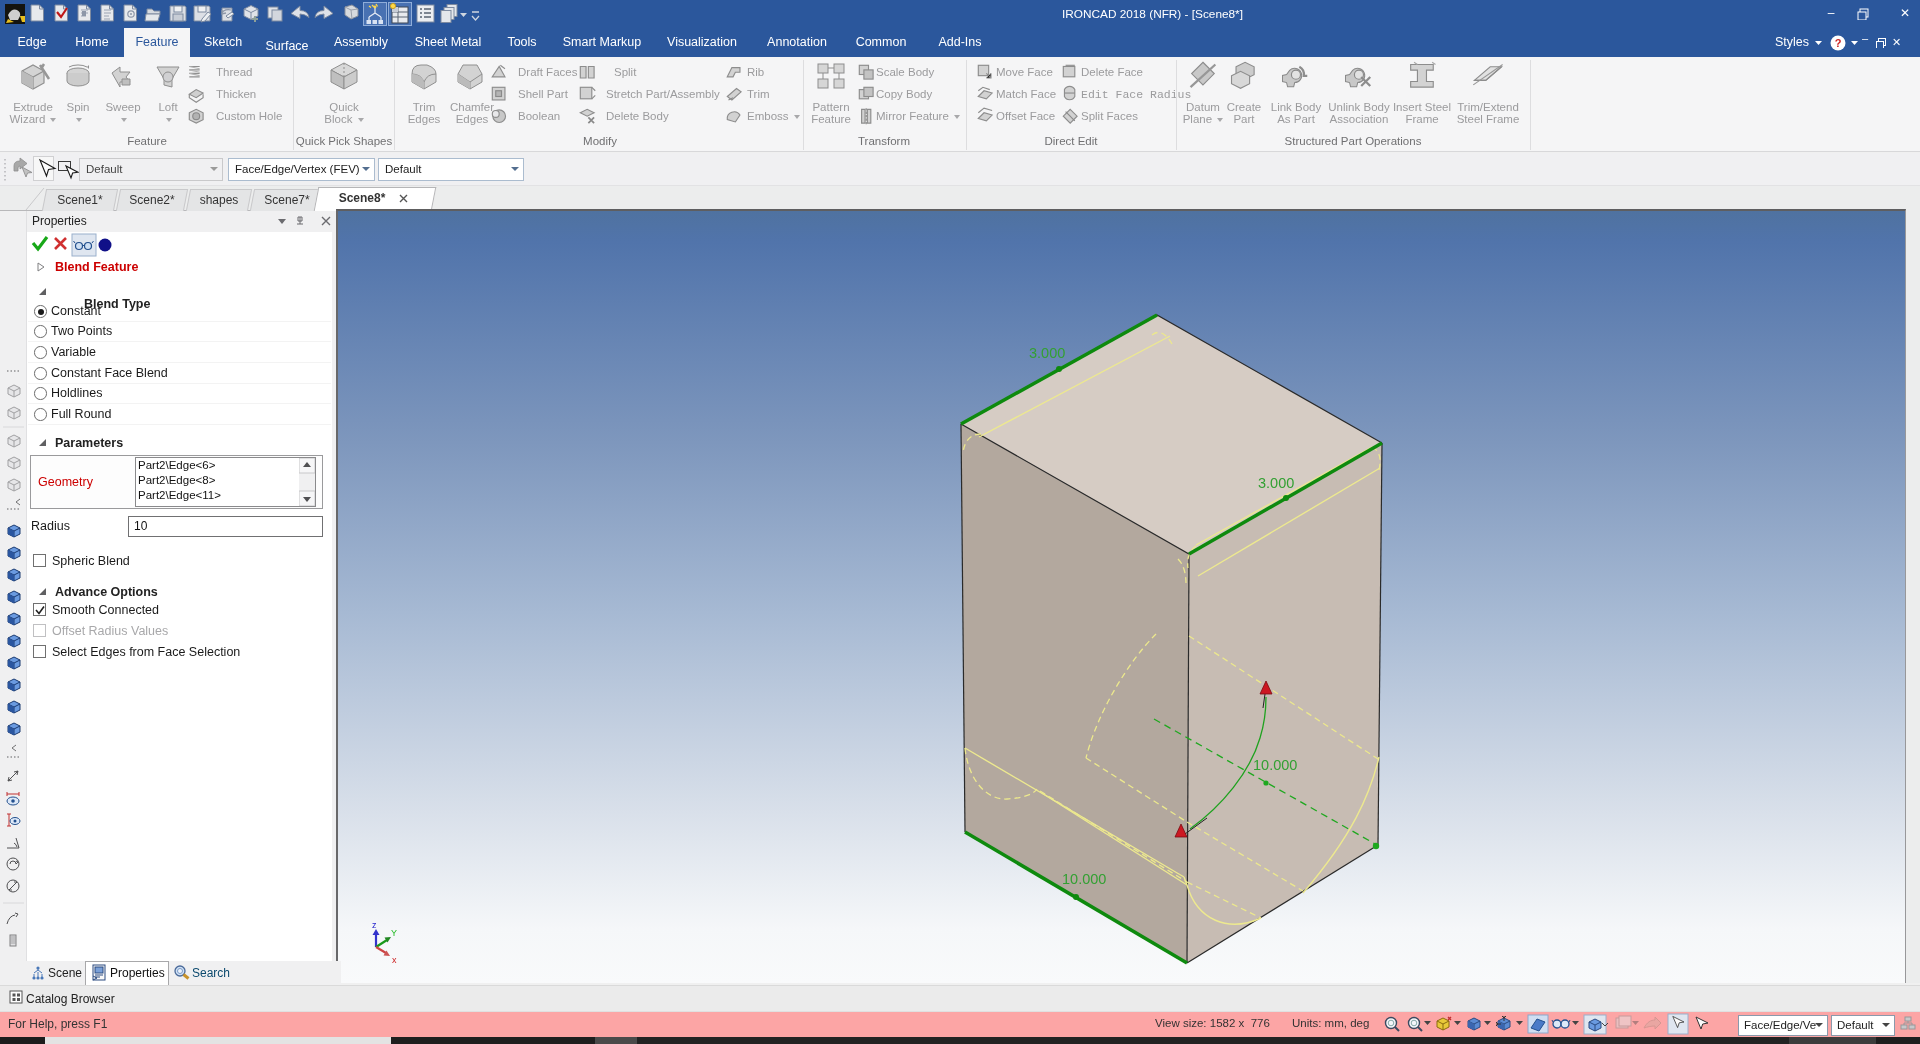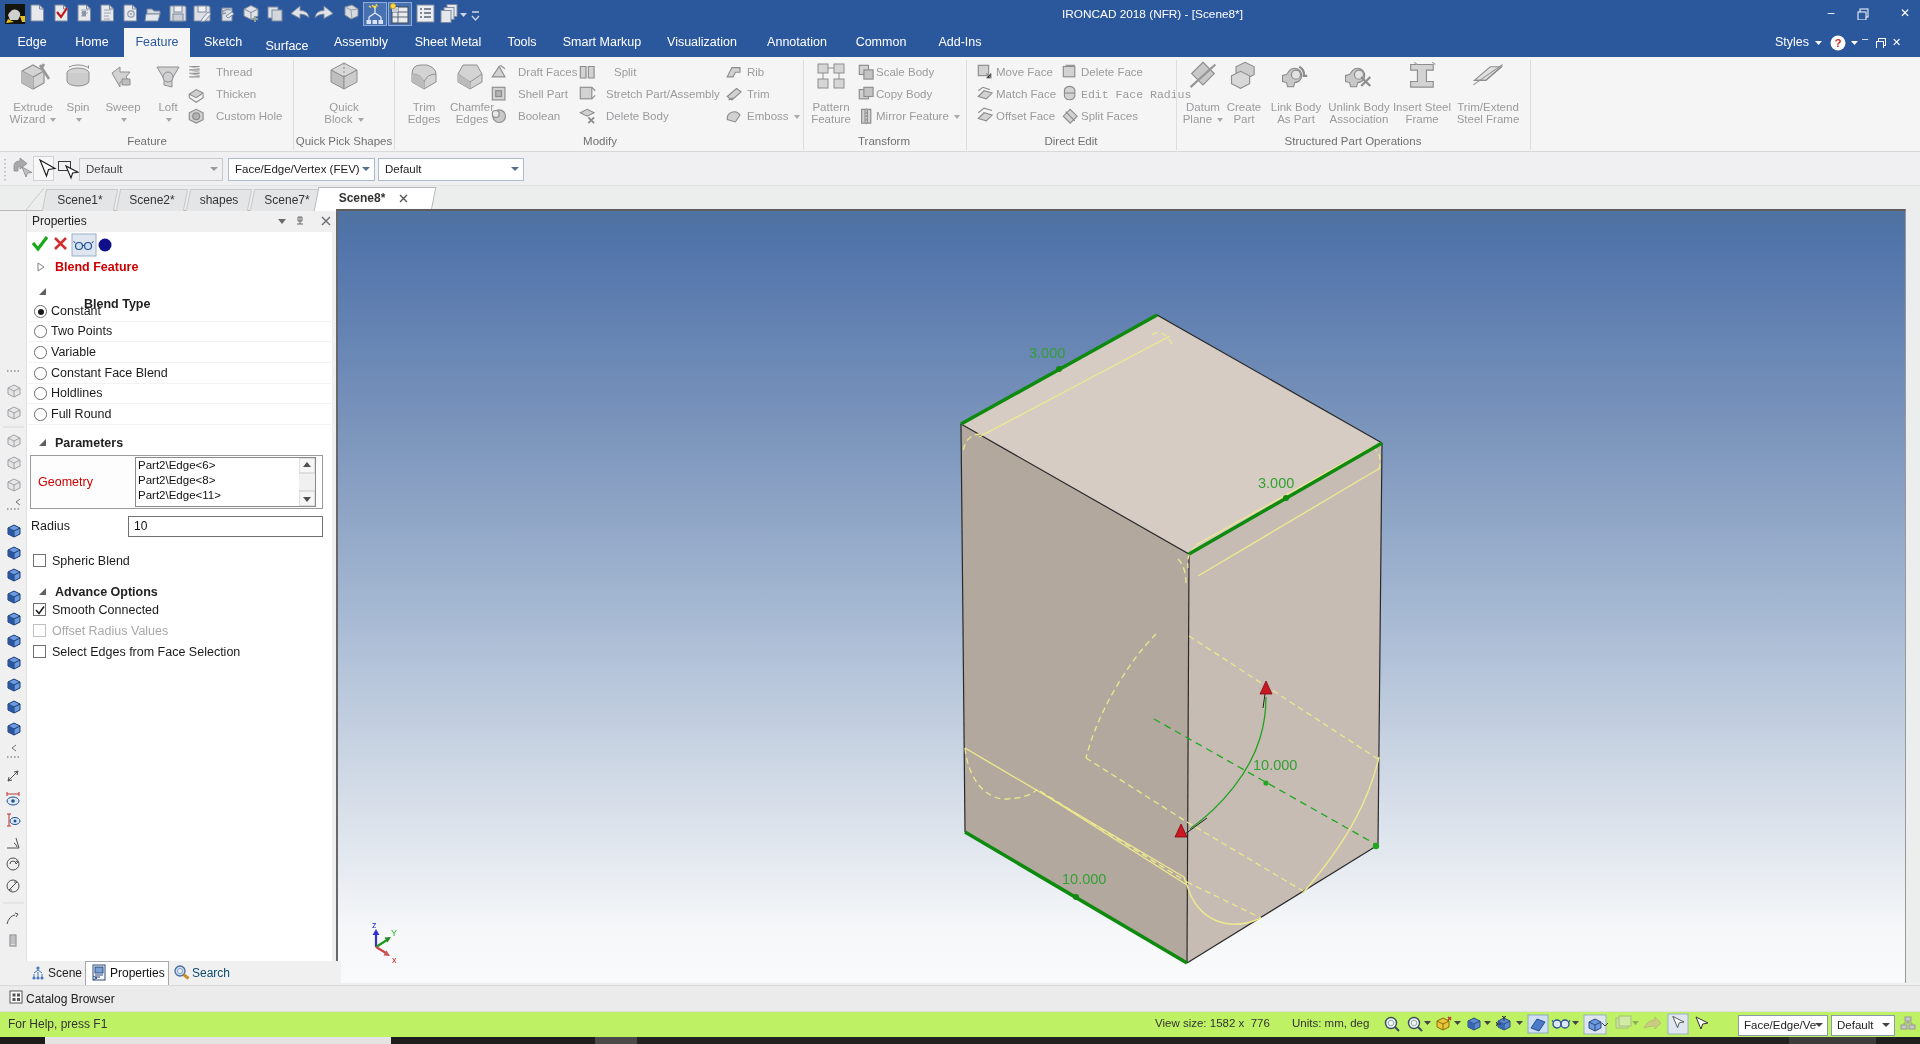--- a/index.html
+++ b/index.html
@@ -33,21 +33,21 @@
 #viewport { left:336px; top:209px; width:1570px; height:774px; border-left:2px solid #68686a; border-top:2px solid #5e5e60; border-right:1px solid #98989a;
   background:linear-gradient(to bottom,#4f72a0 0%, #5174ab 4%, #7e97bd 30%, #a6b9d3 52%, #d9e0ea 78%, #f5f7f9 93%, #f9fafb 100%); }
 #rightstrip { left:1906px; top:186px; width:14px; height:797px; background:#eceded; }
 .plabel { position:absolute; font-size:12.5px; color:#1a1a1a; white-space:nowrap; }
 .phead { position:absolute; font-size:12.5px; font-weight:bold; color:#222; white-space:nowrap; }
 .cb { position:absolute; width:13px; height:13px; border:1px solid #707070; background:#fff; }
 .radio { position:absolute; width:12.5px; height:12.5px; border:1px solid #6e6e6e; border-radius:50%; background:#fff; }
 .prow { position:absolute; left:28px; width:303px; height:20px; border-bottom:1px solid #f3f3f3; }
 #paneltabs { left:0; top:961px; width:341px; height:24px; background:#f0f0f1; }
 #catalogbar { left:0; top:985px; width:1920px; height:26px; background:#ebebeb; border-top:1px solid #dadada; }
-#statusbar { left:0; top:1011px; width:1920px; height:26px; background:#bef264; border-top:1px solid #e0e0e0; }
+#statusbar { left:0; top:1011px; width:1920px; height:26px; background:#fca5a5; border-top:1px solid #e0e0e0; }
 #taskbar { left:0; top:1037px; width:1920px; height:7px; background:#222222; }
 .scombo { position:absolute; top:1015px; height:21px; background:#fff; border:1px solid #8a9aac; font-size:11.5px; color:#222; line-height:19px; padding-left:5px; }
 </style>
 </head>
 <body>
 
 <div class="abs" id="titlebar"></div>
 <svg class="abs" style="left:0;top:0;" width="500" height="28" viewBox="0 0 500 28">
   <defs>
     <g id="qpage">

